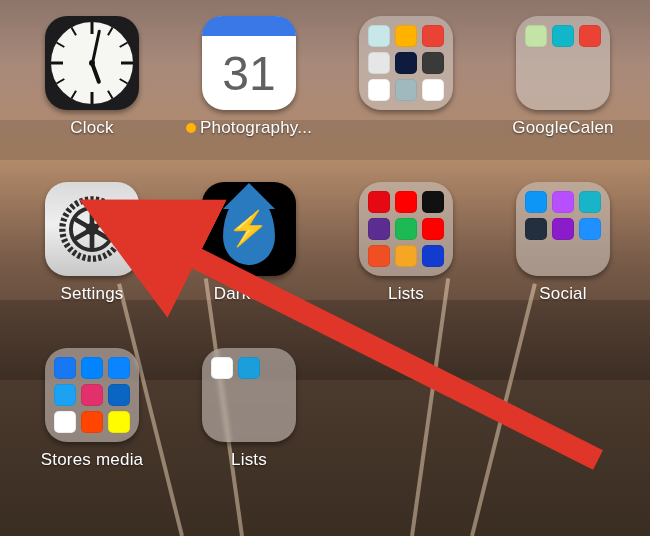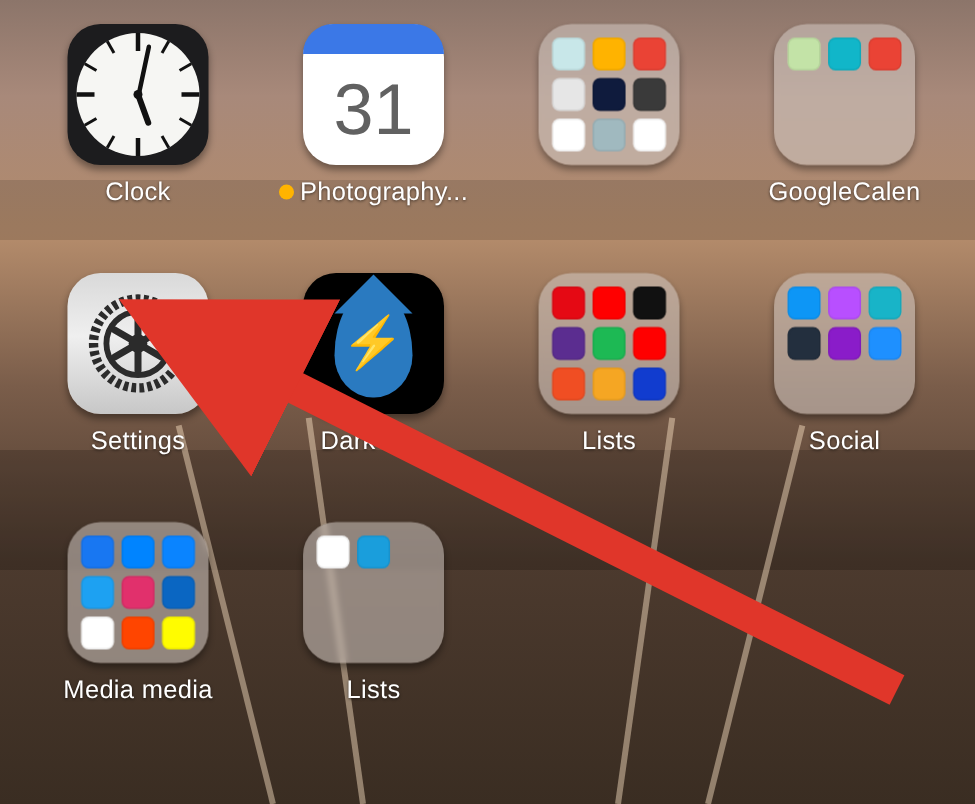--- a/index.html
+++ b/index.html
@@ -286,21 +286,21 @@
           <div class="mini" style="background:#0084ff;box-shadow:inset 0 0 0 1px rgba(0,0,0,0.07)"></div>
           <div class="mini" style="background:#0a84ff;box-shadow:inset 0 0 0 1px rgba(0,0,0,0.07)"></div>
           <div class="mini" style="background:#1da1f2;box-shadow:inset 0 0 0 1px rgba(0,0,0,0.07)"></div>
           <div class="mini" style="background:#e1306c;box-shadow:inset 0 0 0 1px rgba(0,0,0,0.07)"></div>
           <div class="mini" style="background:#0a66c2;box-shadow:inset 0 0 0 1px rgba(0,0,0,0.07)"></div>
           <div class="mini" style="background:#ffffff;box-shadow:inset 0 0 0 1px rgba(0,0,0,0.07)"></div>
           <div class="mini" style="background:#ff4500;box-shadow:inset 0 0 0 1px rgba(0,0,0,0.07)"></div>
           <div class="mini" style="background:#fffc00;box-shadow:inset 0 0 0 1px rgba(0,0,0,0.07)"></div>
         </div>
         <div class="labelrow">
-          <span class="label">Media media</span>
+          <span class="label">Stores media</span>
         </div>
       </div>
       <div class="item">
         <div class="icon folder">
           <div class="mini" style="background:#ffffff;box-shadow:inset 0 0 0 1px rgba(0,0,0,0.07)"></div>
           <div class="mini" style="background:#1a9edc;box-shadow:inset 0 0 0 1px rgba(0,0,0,0.07)"></div>
           <div class="mini" style="background:transparent"></div>
           <div class="mini" style="background:transparent"></div>
           <div class="mini" style="background:transparent"></div>
           <div class="mini" style="background:transparent"></div>

